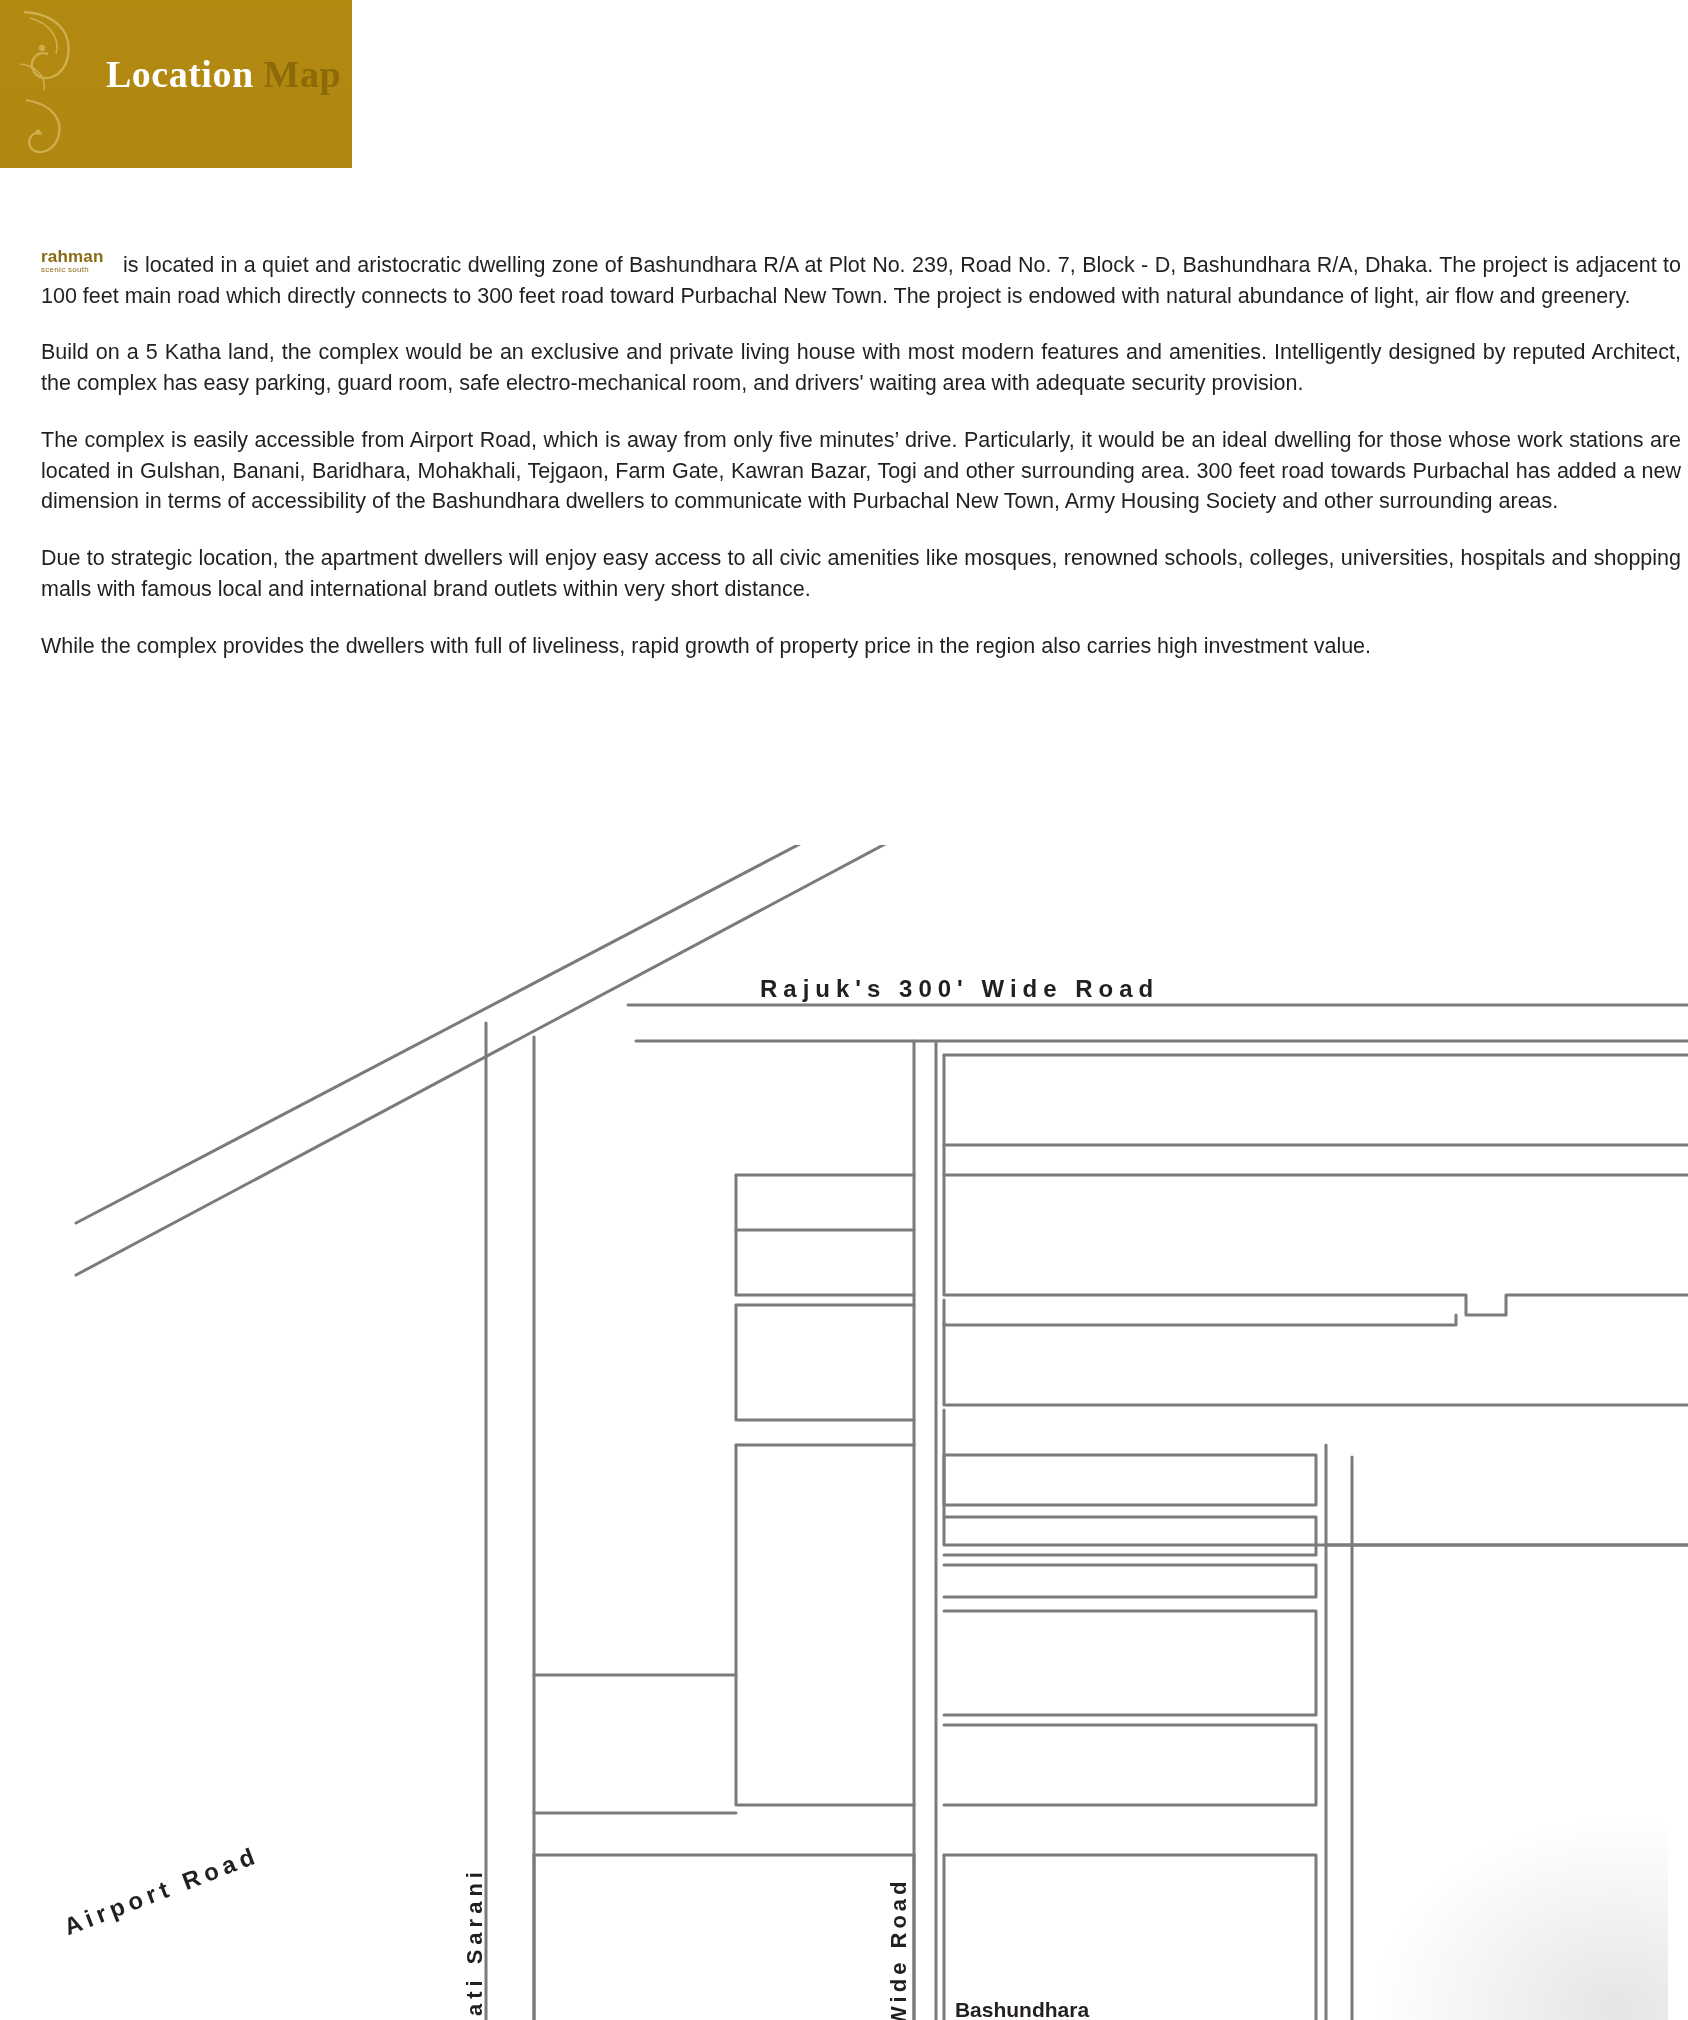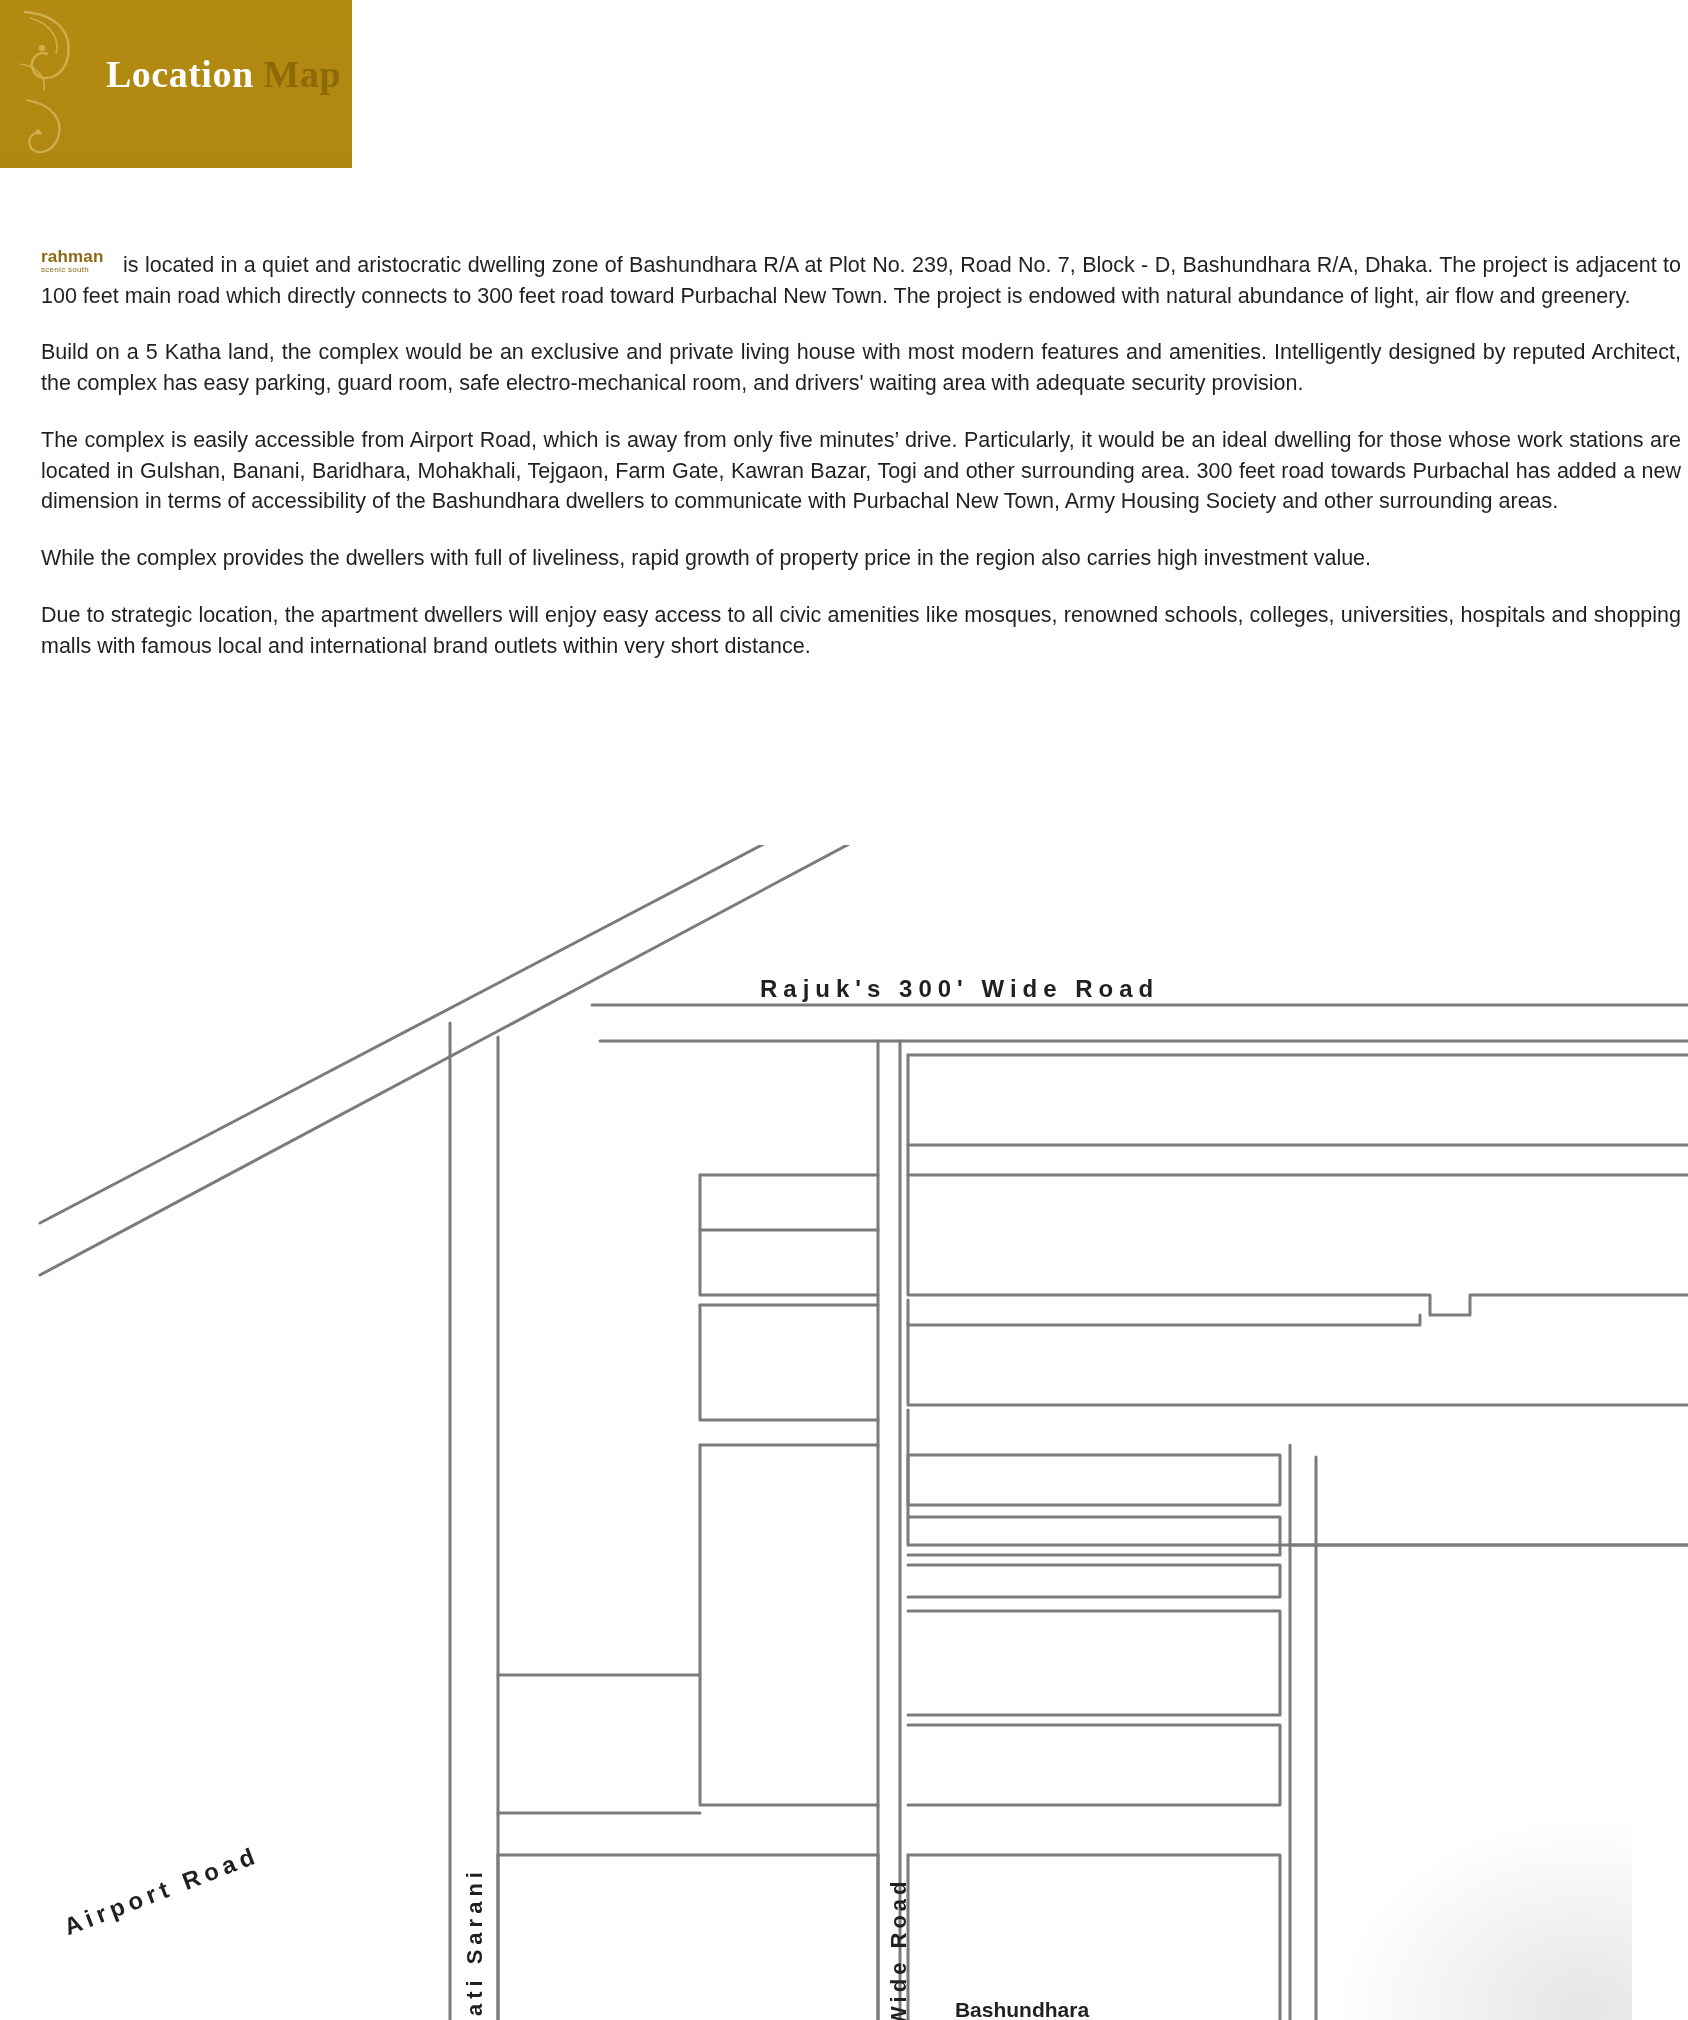--- a/index.html
+++ b/index.html
@@ -97,20 +97,21 @@
     line-height: 9px;
   }
 
   
   .map {
     position: absolute;
     left: 0;
     top: 845px;
     width: 1632px;
     height: 1175px;
+    padding-left: 36px;
   }
   .map svg { display: block; }
 
   .map-label {
     position: absolute;
     font-family: "Liberation Sans", sans-serif;
     font-weight: bold;
     color: #231f20;
     white-space: nowrap;
   }
@@ -177,22 +178,22 @@
 
   <p class="para">
     <span class="inline-logo">
       <span class="lg-top">rahman</span>
       <span class="lg-bot">scenic    south</span>
     </span><span>is located in a quiet and aristocratic dwelling zone of Bashundhara R/A at Plot No.  239, Road No.  7, Block - D, Bashundhara R/A, Dhaka. The project is adjacent to 100 feet main road which directly connects to 300 feet road toward Purbachal New Town.  The project is endowed with natural abundance of light, air flow and greenery.</span>
   </p>
 
   <p class="para">Build on a 5 Katha land, the complex would be an exclusive and private living house with most modern features and amenities.  Intelligently designed by reputed Architect, the complex has easy parking, guard room, safe electro-mechanical room, and drivers' waiting area with adequate security provision.</p>
   <p class="para">The complex is easily accessible from Airport Road, which is away from only five minutes’ drive.    Particularly, it would be an ideal dwelling for those whose work stations are located in Gulshan, Banani, Baridhara, Mohakhali, Tejgaon, Farm Gate, Kawran Bazar, Togi and other surrounding area.  300 feet road towards Purbachal has added a new dimension in terms of accessibility of the Bashundhara dwellers to communicate with Purbachal New Town, Army Housing Society and other surrounding areas.</p>
+  <p class="para">Due to strategic location, the apartment dwellers will enjoy easy access to all civic amenities like mosques, renowned schools, colleges, universities, hospitals and shopping malls with famous local and international brand outlets within very short distance.</p>
   <p class="para">While the complex provides the dwellers with full of liveliness, rapid growth of property price in the region also carries high investment value.</p>
-  <p class="para">Due to strategic location, the apartment dwellers will enjoy easy access to all civic amenities like mosques, renowned schools, colleges, universities, hospitals and shopping malls with famous local and international brand outlets within very short distance.</p>
 </div>
 
 <div class="map" style="top:845px;">
   <svg width="1688" height="1175" viewBox="0 0 1688 1175">
     <g stroke="#7b7b7b" stroke-width="3" fill="none" stroke-linejoin="round" stroke-linecap="round">
 
       <path d="M40 378 L800 -20"></path>
       <path d="M40 430 L866 -10"></path>
       <path d="M592 160 L1688 160"></path>
       <path d="M600 196 L1688 196"></path>

